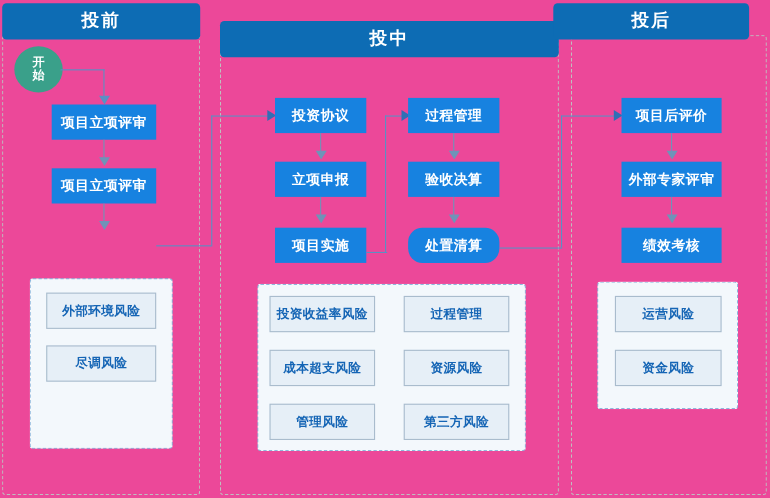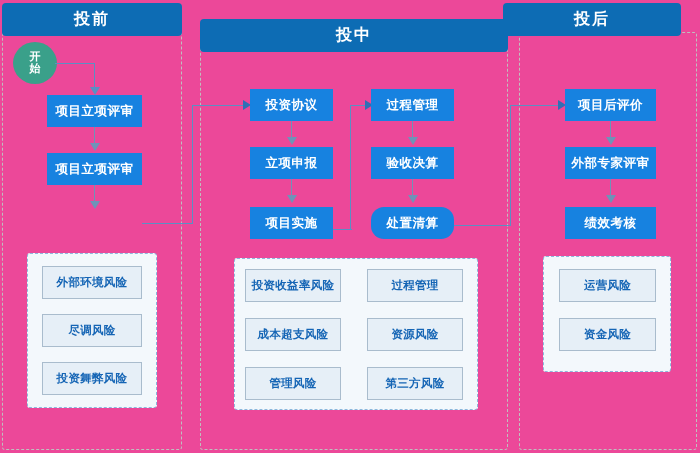--- a/index.html
+++ b/index.html
@@ -236,23 +236,20 @@
     <span>绩效考核</span>
   </div>
 
   <div class="risk-group" style="left:27px; top:253px; width:130px; height:155px;"></div>
   <div class="risk-box" style="left:42px; top:266px; width:100px; height:33px;">
     <span>外部环境风险</span>
   </div>
   <div class="risk-box" style="left:42px; top:314px; width:100px; height:33px;">
     <span>尽调风险</span>
   </div>
-  <div class="risk-box" style="left:42px; top:362px; width:100px; height:33px;">
-    <span>投资舞弊风险</span>
-  </div>
 
   <div class="risk-group" style="left:234px; top:258px; width:244px; height:152px;"></div>
   <div class="risk-box" style="left:245px; top:269px; width:96px; height:33px;">
     <span>投资收益率风险</span>
   </div>
   <div class="risk-box" style="left:245px; top:318px; width:96px; height:33px;">
     <span>成本超支风险</span>
   </div>
   <div class="risk-box" style="left:245px; top:367px; width:96px; height:33px;">
     <span>管理风险</span>

